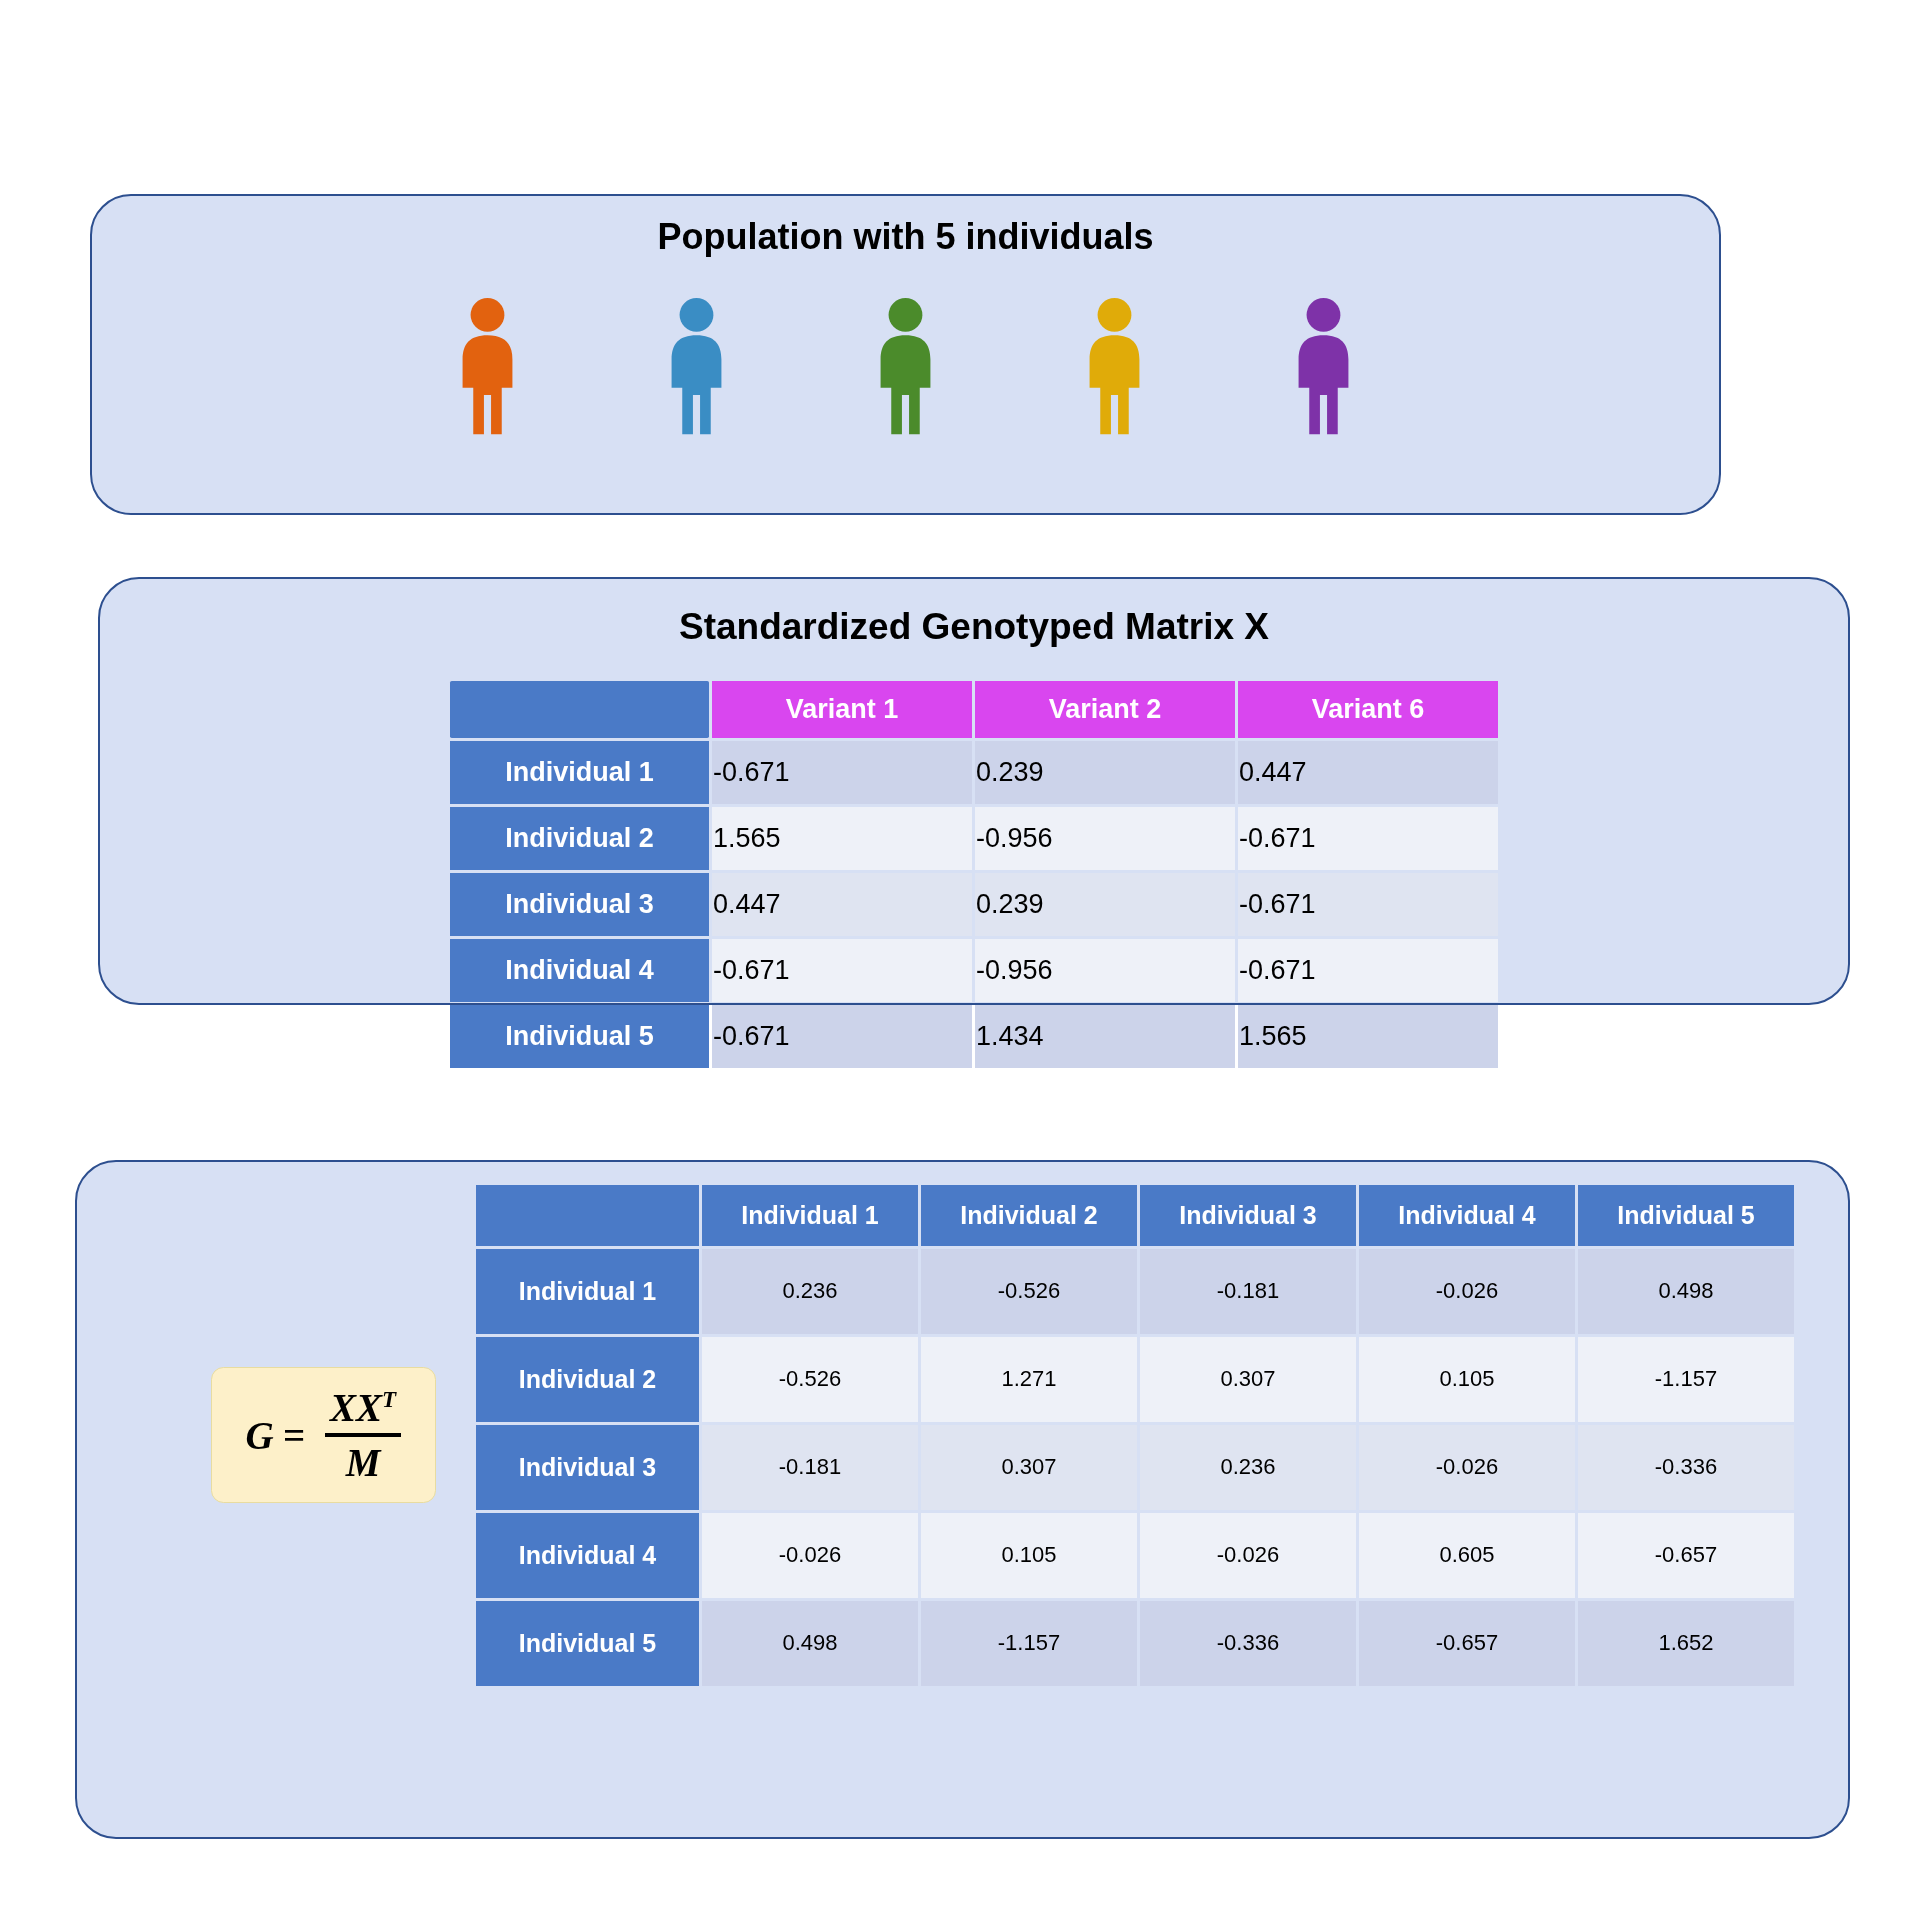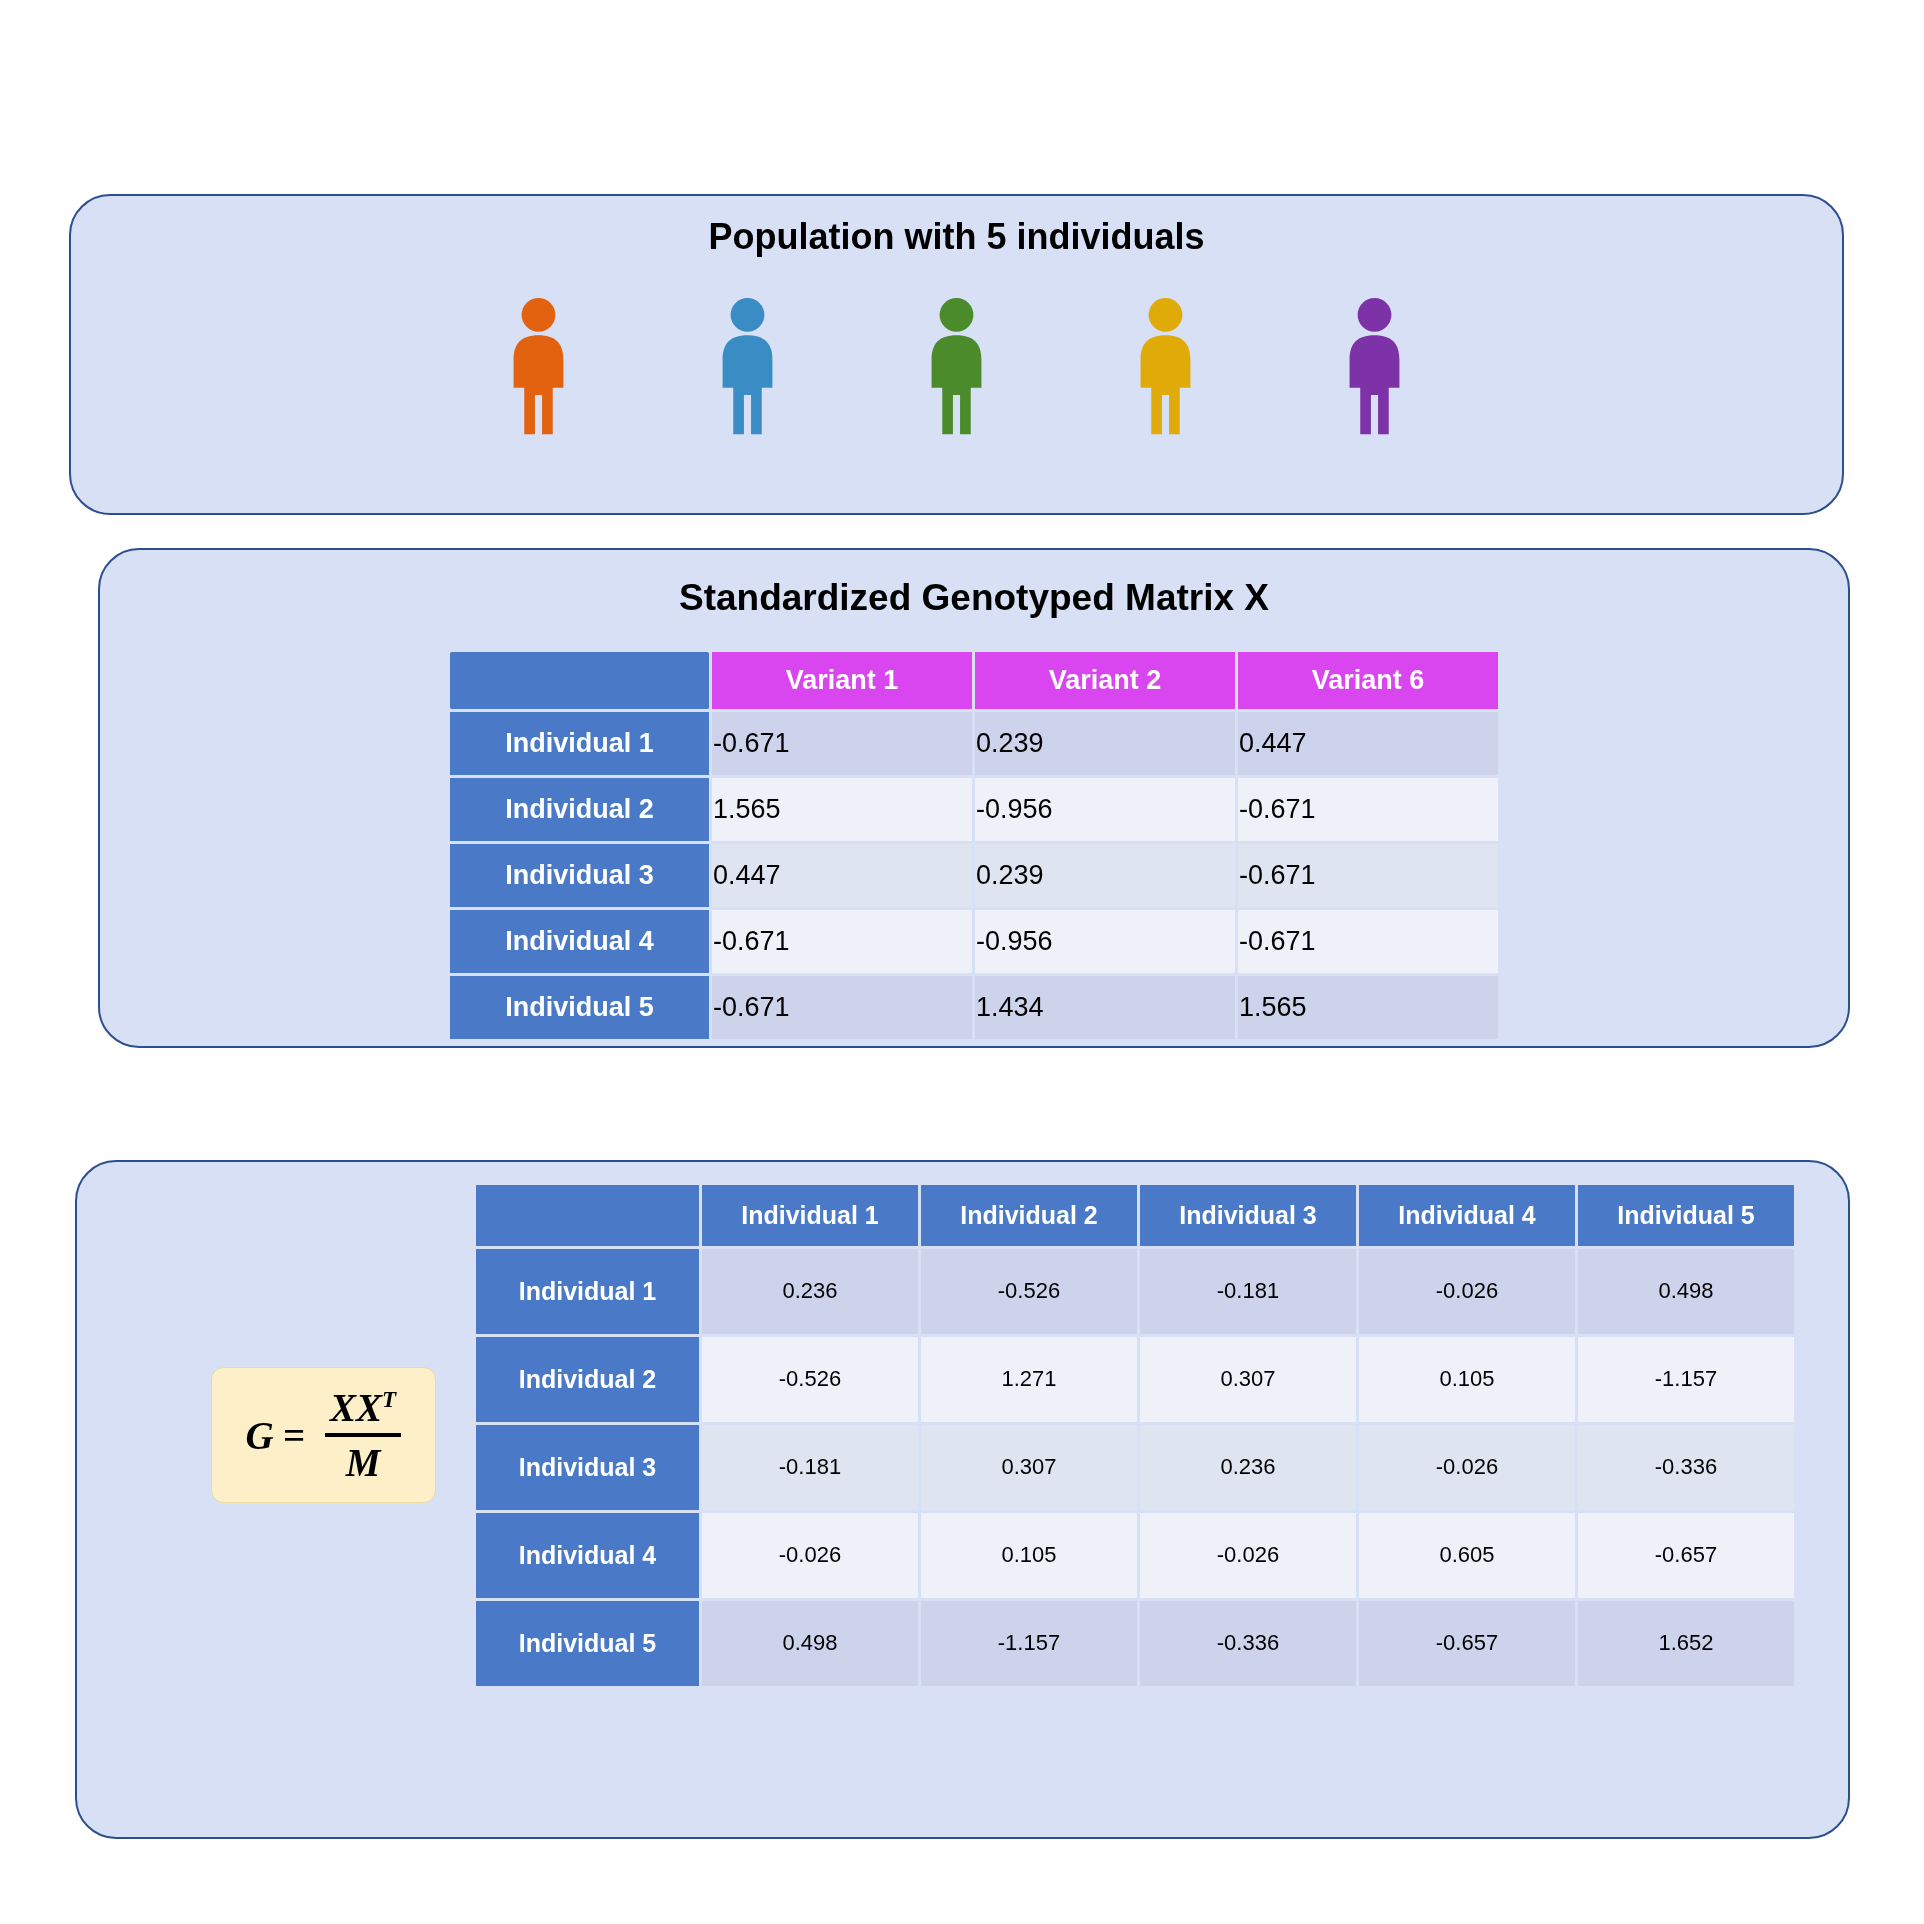--- a/index.html
+++ b/index.html
@@ -40,23 +40,23 @@
   .panel {
     border: 2.7px solid #2d4f8f;
     background: #d7e0f4;
     border-radius: 41px;
     box-sizing: border-box;
   }
 
   
   .panel-population {
     position: absolute;
-    left: 69px;
+    left: 90px;
     top: 194px;
-    width: 1775px;
+    width: 1631px;
     height: 321px;
   }
   .panel-heading {
     text-align: center;
     font-size: 36px;
     font-weight: bold;
     margin-top: 19.6px;
   }
   .people-row {
     display: flex;
@@ -68,23 +68,23 @@
   .person {
     width: 89px;
     height: 143px;
     display: block;
   }
 
   
   .panel-x {
     position: absolute;
     left: 98px;
-    top: 548px;
+    top: 577px;
     width: 1752px;
-    height: 500px;
+    height: 428px;
   }
   .panel-x .panel-heading { margin-top: 27px; font-size: 37px; }
 
   table {
     border-collapse: separate;
     border-spacing: 3.6px;
     margin: 0 auto;
   }
   .tbl-x { margin-top: 30px; }
   .tbl-x th.corner {

